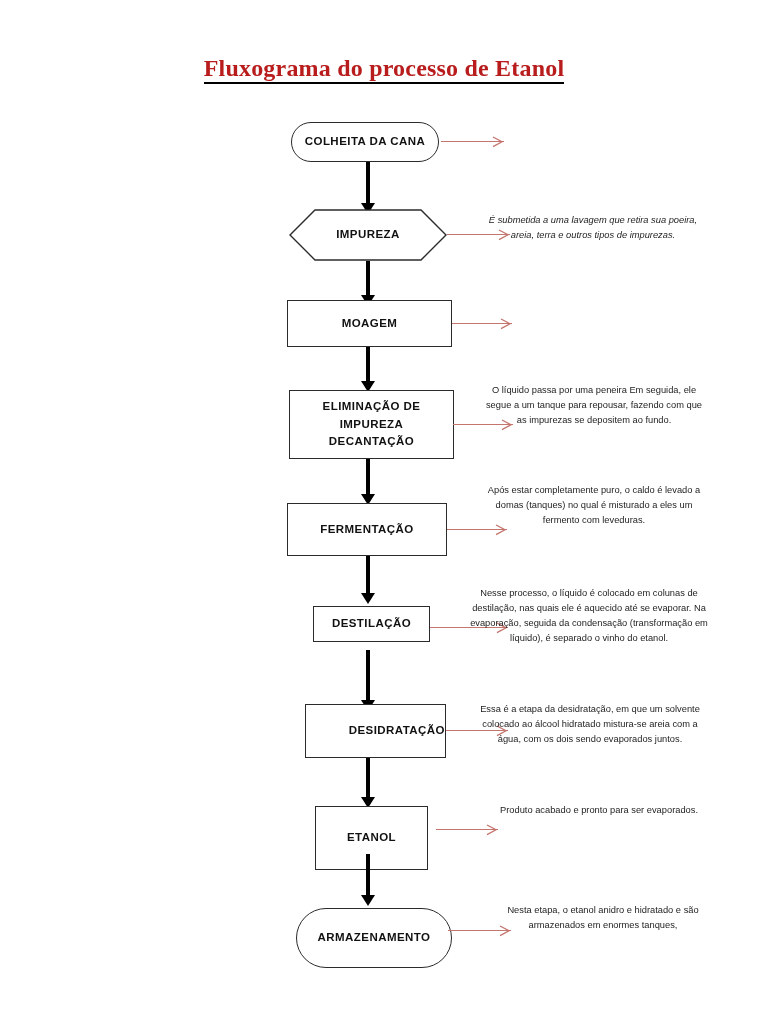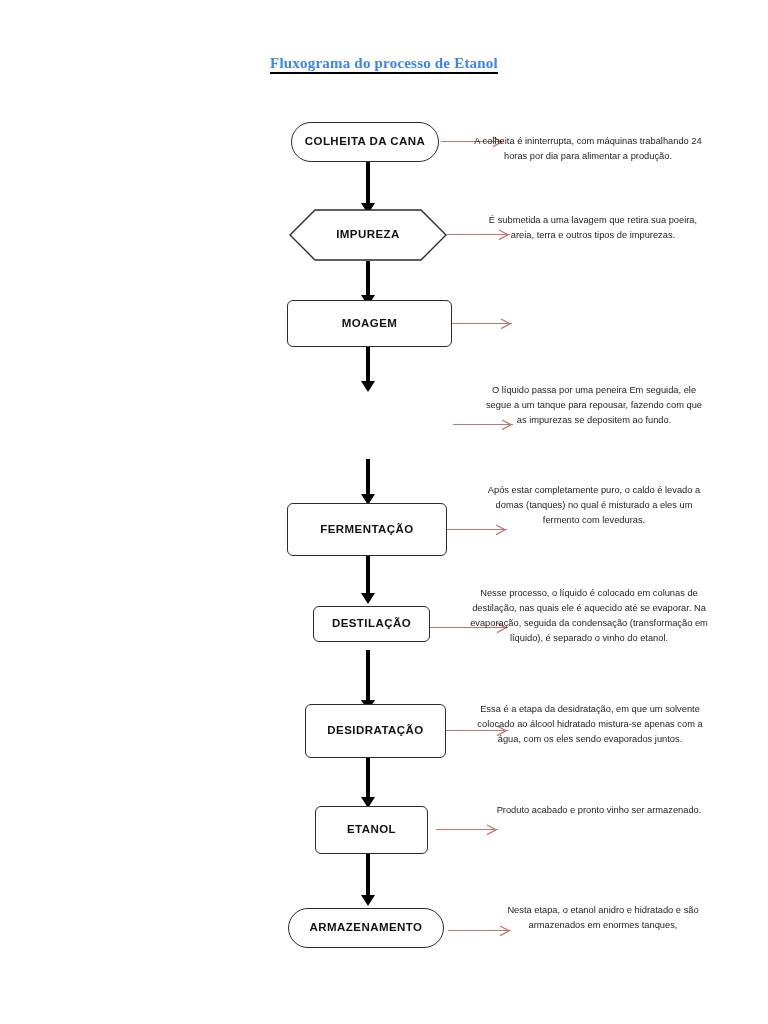--- a/index.html
+++ b/index.html
@@ -19,23 +19,23 @@
 
   
   .page-title {
     position: absolute;
     left: 0;
     top: 55px;
     width: 768px;
     text-align: center;
     font-family: "Liberation Serif", serif;
     font-weight: bold;
-    font-size: 15px;
+    font-size: 24px;
     letter-spacing: 0.2px;
-    color: #3b82f6;
+    color: #b91c1c;
   }
   .page-title span {
     border-bottom: 2px solid #000000;
     padding-bottom: 1px;
   }
 
   
   .flow {
     position: absolute;
     left: 0;
@@ -52,21 +52,21 @@
     justify-content: center;
     text-align: center;
     background: #ffffff;
     border: 1.4px solid #2b2b2b;
     font-size: 11.5px;
     font-weight: bold;
     letter-spacing: 0.45px;
     color: #111111;
     line-height: 1.55;
   }
-  .node.rect { border-radius: 6px; }
+  .node.rect { border-radius: 0; }
   .node.stadium { border-radius: 999px; }
 
   
   .node.hex {
     border: none;
     background: transparent;
   }
   .node.hex .hex-svg {
     position: absolute;
     left: 0;
@@ -150,58 +150,62 @@
     <div class="head"></div>
   </div>
   <div class="side-arrow" style="left:441px; top:136px; width:63px;">
     <div class="line"></div>
     <div class="tip">
       <svg width="12" height="12" viewBox="0 0 12 12">
           <path d="M1 1 L10 5.8 L1 10.6" fill="none" stroke="#c4756e" stroke-width="1.3"></path>
         </svg>
     </div>
   </div>
-  <div class="desc" style="left:473px; top:134px; width:230px;">A colheita é ininterrupta, com máquinas trabalhando 24 horas por dia para alimentar a produção.</div>
 
   <div class="node hex" style="left:289px; top:209px; width:158px; height:52px;">
     <svg class="hex-svg" viewBox="0 0 158 52" preserveAspectRatio="none">
       <polygon points="26,1 132,1 157,26 132,51 26,51 1,26" fill="#ffffff" stroke="#2b2b2b" stroke-width="1.4" vector-effect="non-scaling-stroke"></polygon>
     </svg>
     <span class="hex-label">IMPUREZA</span>
   </div>
   <div class="connector" style="left:358px; top:261px; width:20px; height:45px;">
     <div class="stem" style="height:34px;"></div>
     <div class="head"></div>
   </div>
   <div class="side-arrow" style="left:447px; top:229px; width:63px;">
     <div class="line"></div>
     <div class="tip">
       <svg width="12" height="12" viewBox="0 0 12 12">
           <path d="M1 1 L10 5.8 L1 10.6" fill="none" stroke="#c4756e" stroke-width="1.3"></path>
         </svg>
     </div>
   </div>
-  <div class="desc" style="left:484px; top:213px; width:218px;">É  submetida  a uma lavagem que retira sua poeira, areia, terra e outros tipos de impurezas.</div>
+  <div class="desc" style="left:484px; top:213px; width:218px;font-style:italic;">É  submetida  a uma lavagem que retira sua poeira, areia, terra e outros tipos de impurezas.</div>
 
   <div class="node rect" style="left:287px; top:300px; width:165px; height:47px;">
     <span>MOAGEM</span>
   </div>
   <div class="connector" style="left:358px; top:347px; width:20px; height:45px;">
     <div class="stem" style="height:34px;"></div>
     <div class="head"></div>
   </div>
   <div class="side-arrow" style="left:452px; top:318px; width:60px;">
     <div class="line"></div>
     <div class="tip">
       <svg width="12" height="12" viewBox="0 0 12 12">
           <path d="M1 1 L10 5.8 L1 10.6" fill="none" stroke="#c4756e" stroke-width="1.3"></path>
         </svg>
     </div>
   </div>
 
+  <div class="node rect" style="left:289px; top:390px; width:165px; height:69px; white-space:pre-line;">
+    <span>ELIMINAÇÃO DE
+IMPUREZA
+DECANTAÇÃO</span>
+  </div>
   <div class="connector" style="left:358px; top:459px; width:20px; height:46px;">
     <div class="stem" style="height:35px;"></div>
     <div class="head"></div>
   </div>
   <div class="side-arrow" style="left:453px; top:419px; width:60px;">
     <div class="line"></div>
     <div class="tip">
       <svg width="12" height="12" viewBox="0 0 12 12">
           <path d="M1 1 L10 5.8 L1 10.6" fill="none" stroke="#c4756e" stroke-width="1.3"></path>
         </svg>
@@ -236,55 +240,55 @@
   <div class="side-arrow" style="left:430px; top:622px; width:78px;">
     <div class="line"></div>
     <div class="tip">
       <svg width="12" height="12" viewBox="0 0 12 12">
           <path d="M1 1 L10 5.8 L1 10.6" fill="none" stroke="#c4756e" stroke-width="1.3"></path>
         </svg>
     </div>
   </div>
   <div class="desc" style="left:470px; top:586px; width:238px;">Nesse processo, o líquido é colocado em colunas de destilação, nas quais ele é aquecido até se evaporar. Na evaporação, seguida da condensação (transformação em líquido), é separado o vinho do etanol.</div>
 
-  <div class="node rect" style="left:305px; top:704px; width:141px; height:54px;">
+  <div class="node rect" style="left:305px; top:704px; width:141px; height:54px;justify-content:flex-end;">
     <span>DESIDRATAÇÃO</span>
   </div>
   <div class="connector" style="left:358px; top:758px; width:20px; height:50px;">
     <div class="stem" style="height:39px;"></div>
     <div class="head"></div>
   </div>
   <div class="side-arrow" style="left:446px; top:725px; width:62px;">
     <div class="line"></div>
     <div class="tip">
       <svg width="12" height="12" viewBox="0 0 12 12">
           <path d="M1 1 L10 5.8 L1 10.6" fill="none" stroke="#c4756e" stroke-width="1.3"></path>
         </svg>
     </div>
   </div>
-  <div class="desc" style="left:472px; top:702px; width:236px;">Essa é a etapa da desidratação, em que um solvente colocado ao álcool hidratado mistura-se apenas com a água, com os eles sendo evaporados juntos.</div>
-
-  <div class="node rect" style="left:315px; top:806px; width:113px; height:48px;">
+  <div class="desc" style="left:472px; top:702px; width:236px;">Essa é a etapa da desidratação, em que um solvente colocado ao álcool hidratado mistura-se areia com a água, com os dois sendo evaporados juntos.</div>
+
+  <div class="node rect" style="left:315px; top:806px; width:113px; height:64px;">
     <span>ETANOL</span>
   </div>
   <div class="connector" style="left:358px; top:854px; width:20px; height:52px;">
     <div class="stem" style="height:41px;"></div>
     <div class="head"></div>
   </div>
   <div class="side-arrow" style="left:436px; top:824px; width:62px;">
     <div class="line"></div>
     <div class="tip">
       <svg width="12" height="12" viewBox="0 0 12 12">
           <path d="M1 1 L10 5.8 L1 10.6" fill="none" stroke="#c4756e" stroke-width="1.3"></path>
         </svg>
     </div>
   </div>
-  <div class="desc" style="left:489px; top:803px; width:220px;">Produto acabado e pronto vinho ser armazenado.</div>
-
-  <div class="node stadium" style="left:288px; top:908px; width:156px; height:40px;">
+  <div class="desc" style="left:489px; top:803px; width:220px;">Produto acabado e pronto para ser evaporados.</div>
+
+  <div class="node stadium" style="left:296px; top:908px; width:156px; height:60px;">
     <span>ARMAZENAMENTO</span>
   </div>
   <div class="side-arrow" style="left:448px; top:925px; width:63px;">
     <div class="line"></div>
     <div class="tip">
       <svg width="12" height="12" viewBox="0 0 12 12">
           <path d="M1 1 L10 5.8 L1 10.6" fill="none" stroke="#c4756e" stroke-width="1.3"></path>
         </svg>
     </div>
   </div>

